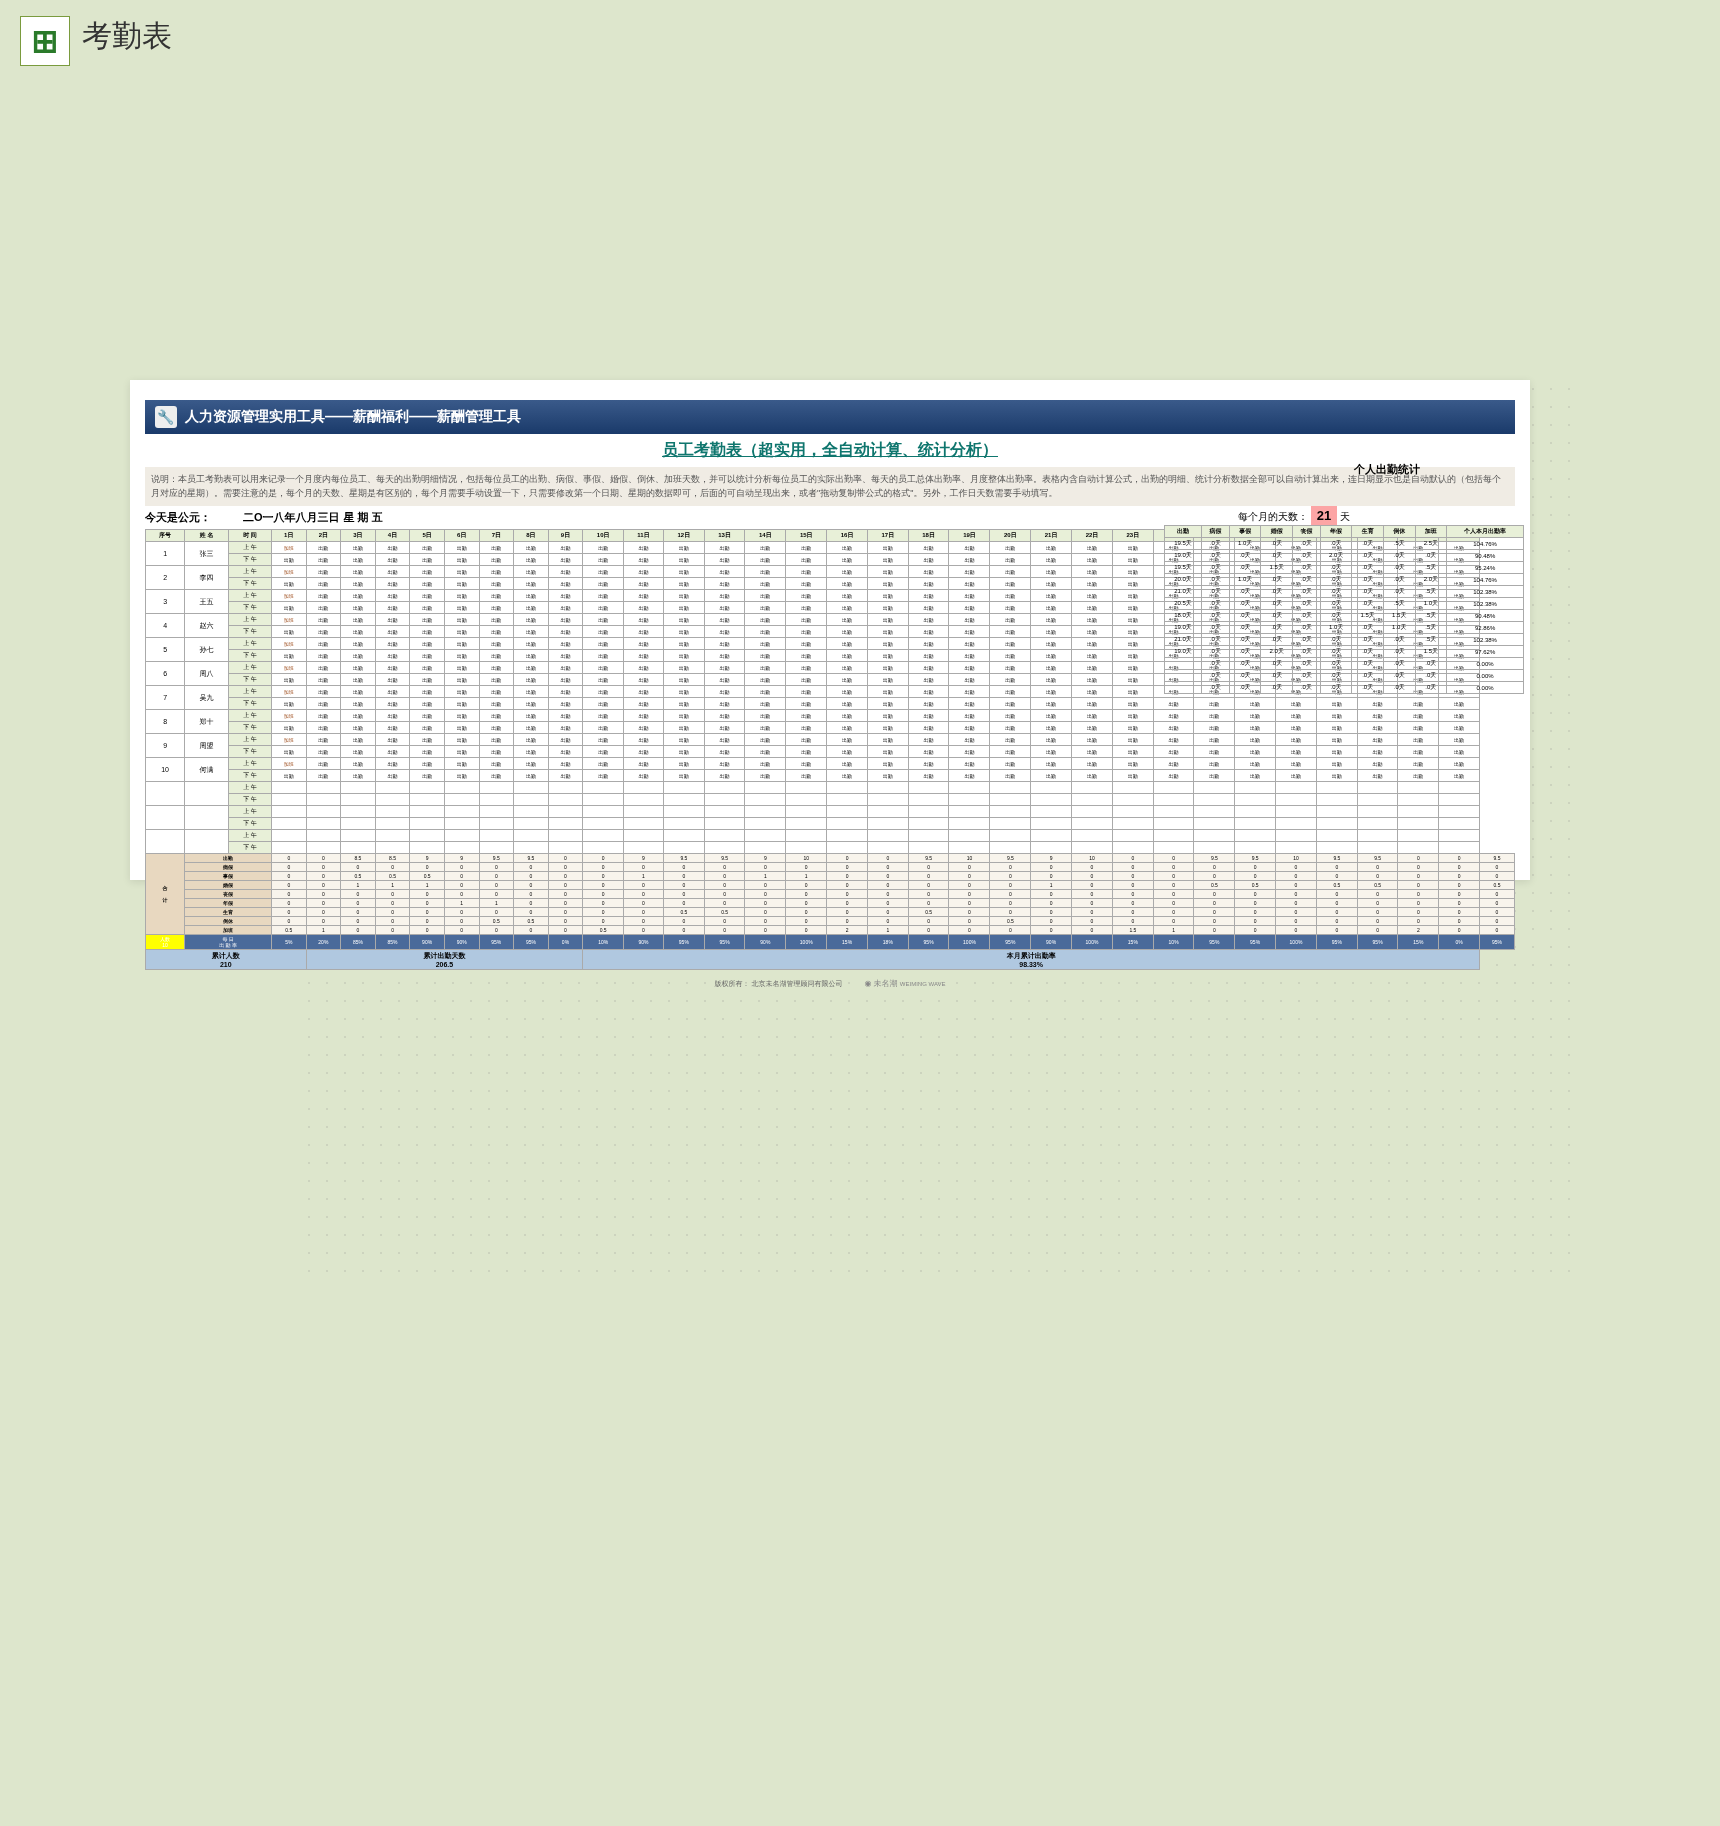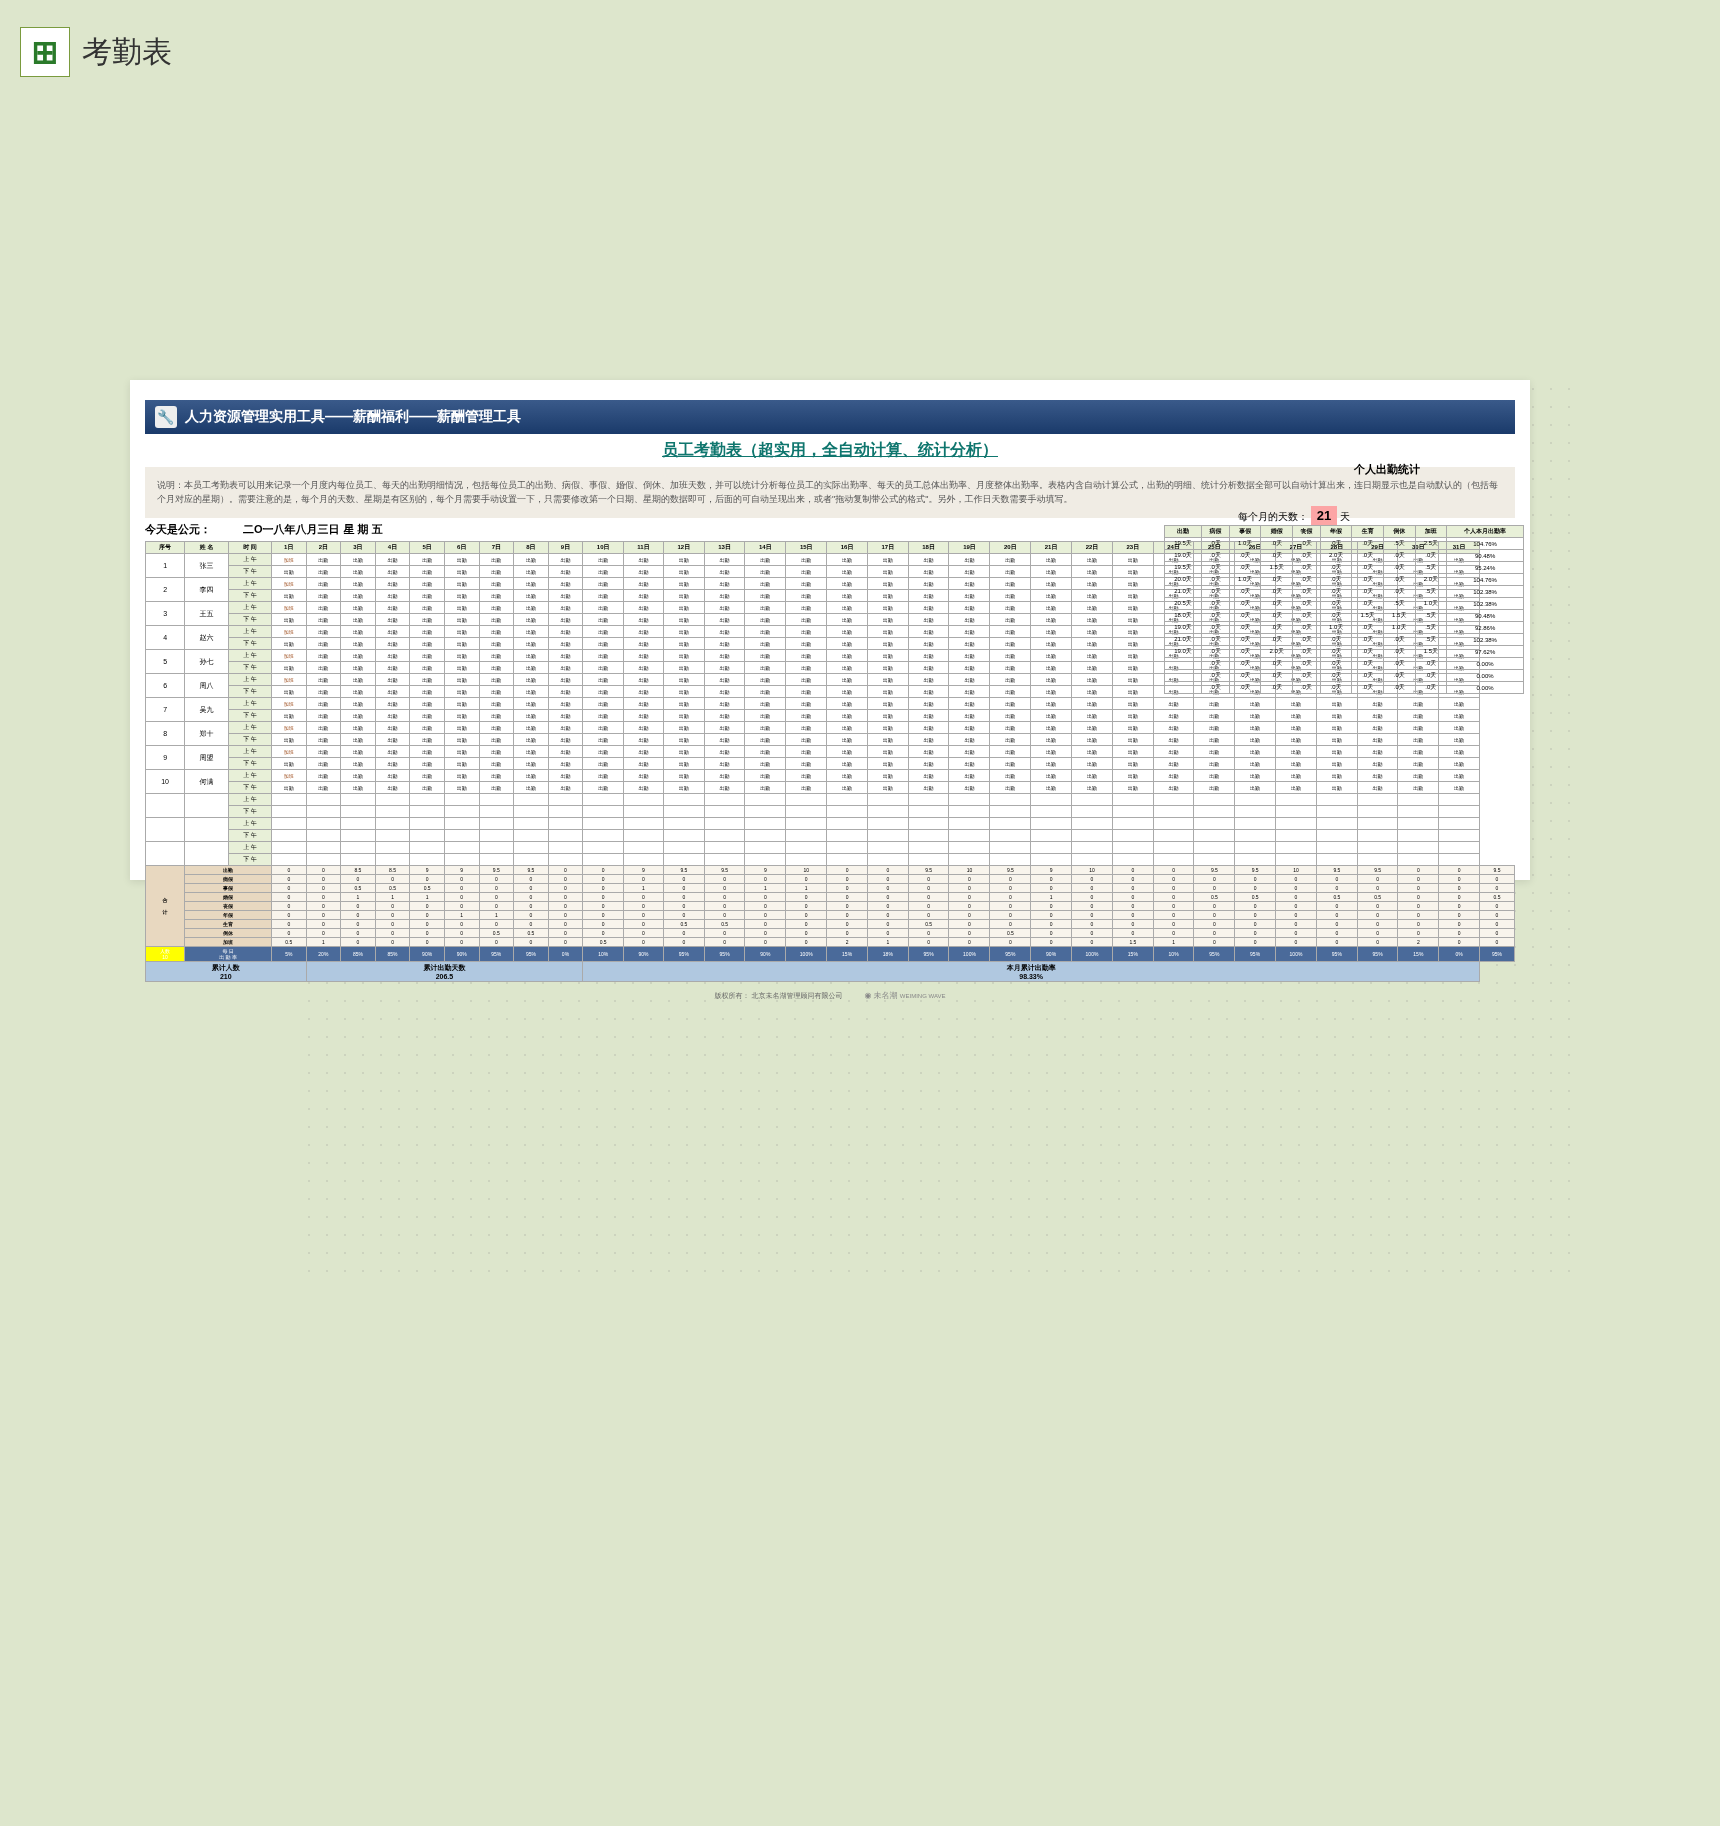--- a/index.html
+++ b/index.html
@@ -1,26 +1,26 @@
 <!DOCTYPE html>
 <html><head>
 <meta charset="utf-8">
 <style>
 *{box-sizing:border-box;margin:0;padding:0}
 body{background:#dde6cc;font-family:"Microsoft YaHei",sans-serif;width:1720px;height:1826px;position:relative}
 .dots{position:absolute;right:140px;top:380px;width:1280px;height:900px;background-image:radial-gradient(#888 1px,transparent 1px);background-size:18px 18px;opacity:.2;z-index:0}
-.header{display:flex;align-items:center;padding:27px 20px}
+.header{display:flex;align-items:flex-start;padding:16px 20px}
 .excel-icon{width:50px;height:50px;background:#fff;border:1px solid #7a9b3e;display:flex;align-items:center;justify-content:center;color:#2a7a2a;font-weight:bold;font-size:22px}
 .excel-icon::before{content:"⊞";color:#2a7a2a;font-size:32px}
 .page-title{font-size:30px;color:#333;margin-left:12px}
 .card{position:absolute;background:#fff;left:130px;top:380px;width:1400px;height:500px;box-shadow:0 2px 8px rgba(0,0,0,.1);z-index:1;padding:20px 15px;font-size:8px}
 .banner{background:linear-gradient(#3a5a8a,#1a3a6a);color:#fff;padding:6px 10px;display:flex;align-items:center;font-size:14px;font-weight:bold}
 .wrench{width:22px;height:22px;background:#eee;border-radius:3px;margin-right:8px;display:flex;align-items:center;justify-content:center;color:#444}
 .sub-title{color:#0f766e;text-align:center;font-size:16px;font-weight:bold;margin:6px 0;text-decoration:underline}
-.desc{background:#f0ece4;font-size:9px;color:#555;padding:12px;line-height:1.5}
+.desc{background:#f0ece4;font-size:9px;color:#555;padding:6px;line-height:1.5}
 .stats-title{position:absolute;right:110px;top:82px;font-size:11px;font-weight:bold}
 .today-row{display:flex;font-size:11px;margin:4px 0;font-weight:bold}
 .today-row .date{margin-left:32px}
 .today-row .dow{margin-left:4px}
 .workday{position:absolute;right:180px;top:128px;font-size:10px}
 .workday .hl{background:#fca5a5;padding:2px 6px;font-weight:bold;font-size:13px}
 table{border-collapse:collapse;width:100%;font-size:6px}
 th,td{border:1px solid #aaa;padding:1px 2px;text-align:center;white-space:nowrap}
 .main-table{margin-top:2px}
 .main-table th{background:#e8f0d8;font-size:6px}

